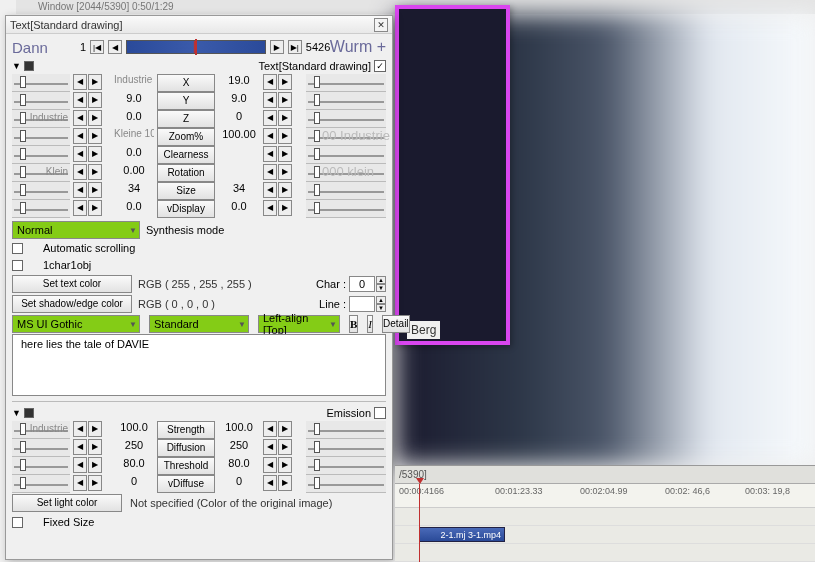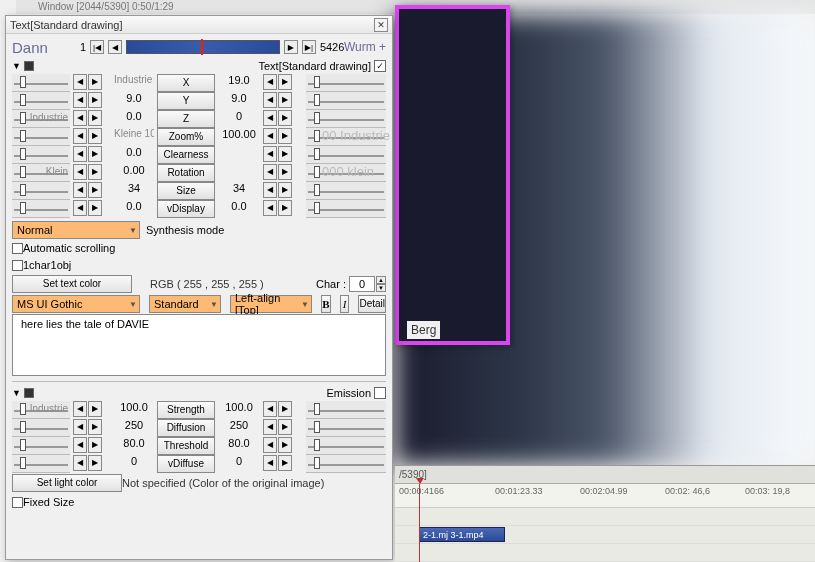--- a/index.html
+++ b/index.html
@@ -42,21 +42,21 @@
 
 .frame-row { display: flex; align-items: center; gap: 4px; height: 22px; }
 .frame-row .label-l { color: #6a6a9a; font-size: 15px; flex: 0 0 50px; }
 .frame-row .num { width: 20px; text-align: right; }
 .nav-btn { width: 14px; height: 14px; border: 1px solid #888; background: #eee; display:inline-flex; align-items:center; justify-content:center; cursor:pointer; font-size:8px; }
 .frame-slider {
   flex: 1; height: 14px; background: linear-gradient(90deg, #2a4a9a, #3a5aaa 48%, #c03030 49%, #c03030 50%, #3a5aaa 51%, #2a4a9a);
   border: 1px solid #555; position: relative;
 }
 .frame-slider::after { content:''; position:absolute; top:-2px; bottom:-2px; left:49%; width:2px; background:#c03030; }
-.frame-row .label-r { color: #6a6a9a; font-size: 12px; }
+.frame-row .label-r { color: #6a6a9a; font-size: 16px; }
 
 .toggle-row { display:flex; align-items:center; gap:3px; height:16px; }
 .toggle-row .chev { font-size:9px; }
 .toggle-row .sq { width:10px; height:10px; border:1px solid #666; background:#333; }
 .toggle-row .right { margin-left:auto; display:flex; align-items:center; gap:3px; }
 .chk { width:12px; height:12px; border:1px solid #666; background:#fff; display:inline-flex; align-items:center; justify-content:center; font-size:9px; }
 .chk.checked::after { content:'✓'; }
 
 
 .param-grid { display: grid; grid-template-columns: 58px 38px 40px 58px 42px 40px 1fr; gap: 2px 3px; align-items: center; }
@@ -66,44 +66,44 @@
 .mini-slider .thumb { position:absolute; top:2px; width:6px; height:12px; background:#fff; border:1px solid #555; }
 .arrows { display:flex; }
 .arrows span { width:14px; height:16px; border:1px solid #888; background:#eee; text-align:center; font-size:8px; line-height:14px; cursor:pointer; }
 .arrows span + span { margin-left: 1px; }
 .val { text-align:center; color:#000; cursor:pointer; }
 .btn { border:1px solid #888; background: linear-gradient(#fafafa,#e2e2e2); text-align:center; line-height:16px; cursor:pointer; font-size:10px; }
 .muted-label { color:#888; font-size:10px; overflow:hidden; white-space:nowrap; }
 .ghost-label { color:#bbb; font-size:13px; white-space:nowrap; padding-left:2px; }
 
 
-.select { border:1px solid #888; background:#fdba74; height:18px; display:flex; align-items:center; padding:0 2px 0 4px; cursor:pointer; }
+.select { border:1px solid #888; background:#84cc16; height:18px; display:flex; align-items:center; padding:0 2px 0 4px; cursor:pointer; }
 .select .arr { margin-left:auto; font-size:8px; color:#555; }
-.check-row { display:flex; align-items:center; gap:0; height:16px; margin:1px 0; }
+.check-row { display:flex; align-items:center; gap:20px; height:16px; margin:1px 0; }
 .check-row .box { width:11px; height:11px; border:1px solid #666; background:#fff; }
 
-.color-row { display:flex; align-items:center; gap:18px; height:20px; }
+.color-row { display:flex; align-items:center; gap:6px; height:20px; }
 .color-row .btn { width:120px; height:18px; }
 .color-row .rgb { color:#333; }
 .num-spin { display:flex; align-items:center; margin-left:auto; }
 .num-spin .lbl { margin-right:3px; }
 .num-spin input { width:26px; height:16px; border:1px solid #888; text-align:center; font-size:11px; }
 .num-spin .spin { display:flex; flex-direction:column; margin-left:1px; }
 .num-spin .spin span { width:10px; height:8px; border:1px solid #888; background:#eee; font-size:6px; text-align:center; line-height:6px; cursor:pointer; }
 
 .font-row { display:flex; gap:9px; align-items:center; height:20px; }
 .font-row .select { flex:0 0 auto; }
 .sq-btn { width:16px; height:18px; border:1px solid #888; background:linear-gradient(#fafafa,#e2e2e2); text-align:center; line-height:16px; cursor:pointer; font-family: serif; }
 
 .textarea { width:100%; height:62px; border:1px solid #888; background:#fff; padding:3px 8px; resize:none; font-size:11px; overflow:auto; }
 
 .divider { height:1px; background:#bbb; margin:3px 0; }
 
 
-.light-row { display:flex; align-items:center; height:20px; }
+.light-row { display:flex; align-items:center; gap:8px; height:20px; }
 .light-row .btn { width:110px; }
 .light-row .note { color:#333; }
 
 
 .timeline {
   position:absolute; left:395px; right:0; top:465px; bottom:0;
   background:#f3f3ee; border-top:1px solid #999;
 }
 .timeline .hdr { height:18px; background:#e0e0dc; border-bottom:1px solid #aaa; display:flex; align-items:center; padding:0 4px; font-size:10px; color:#555; }
 .timeline .ruler { height:24px; background:#f3f3ee; border-bottom:1px solid #ccc; position:relative; display:flex; }
@@ -338,27 +338,39 @@
       <span class="rgb">RGB ( 255 , 255 , 255 )</span>
       <div class="num-spin">
         <span class="lbl">Char :</span>
         <input value="0" style="">
         <div class="spin">
             <span>▲</span>
             <span>▼</span>
           </div>
       </div>
     </div>
+    <div class="color-row">
+      <div class="btn">Set shadow/edge color</div>
+      <span class="rgb">RGB ( 0 , 0 , 0 )</span>
+      <div class="num-spin">
+        <span class="lbl">Line :</span>
+        <input value="" style="">
+        <div class="spin">
+            <span>▲</span>
+            <span>▼</span>
+          </div>
+      </div>
+    </div>
 
     <div class="font-row">
       <div class="select" style="width:128px;">
           <span>MS UI Gothic</span>
           <span class="arr">▼</span>
         </div>
-      <div class="select" style="width:72px;text-align:right;">
+      <div class="select" style="width:100px;text-align:right;">
           <span>Standard</span>
           <span class="arr">▼</span>
         </div>
       <div class="select" style="width:82px;">
           <span>Left-align [Top]</span>
           <span class="arr">▼</span>
         </div>
       <div class="sq-btn" style="font-weight:bold;">B</div>
       <div class="sq-btn" style="font-style:italic;">I</div>
       <div class="btn" style="width:34px;">Detail</div>
@@ -472,17 +484,17 @@
   <div class="hdr">/5390]</div>
   <div class="ruler" id="ruler">
       <span class="tick" style="left: 4px;">00:00:4166</span>
       <span class="tick" style="left: 100px;">00:01:23.33</span>
       <span class="tick" style="left: 185px;">00:02:04.99</span>
       <span class="tick" style="left: 270px;">00:02: 46,6</span>
       <span class="tick" style="left: 350px;">00:03: 19,8</span>
     </div>
   <div class="track"></div>
   <div class="track">
-    <div class="clip" style="left:24px; width:86px;">2-1.mj 3-1.mp4</div>
+    <div class="clip" style="left:24px; width:86px;text-align:right;">2-1.mj 3-1.mp4</div>
   </div>
   <div class="track"></div>
   <div class="playhead"></div>
 </div>
 
 </body></html>

